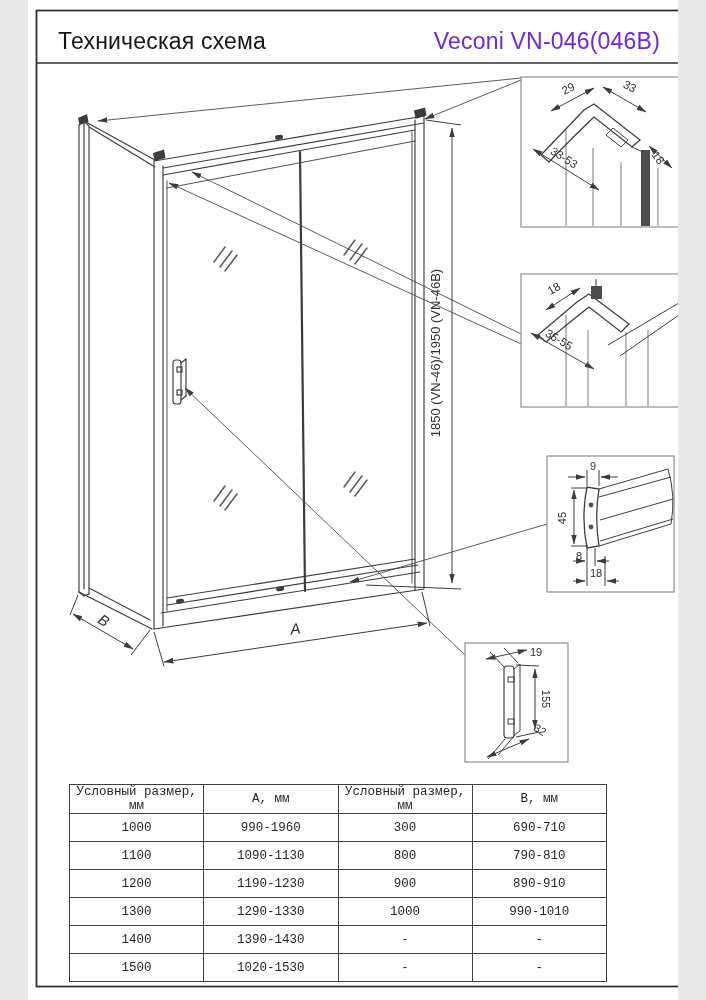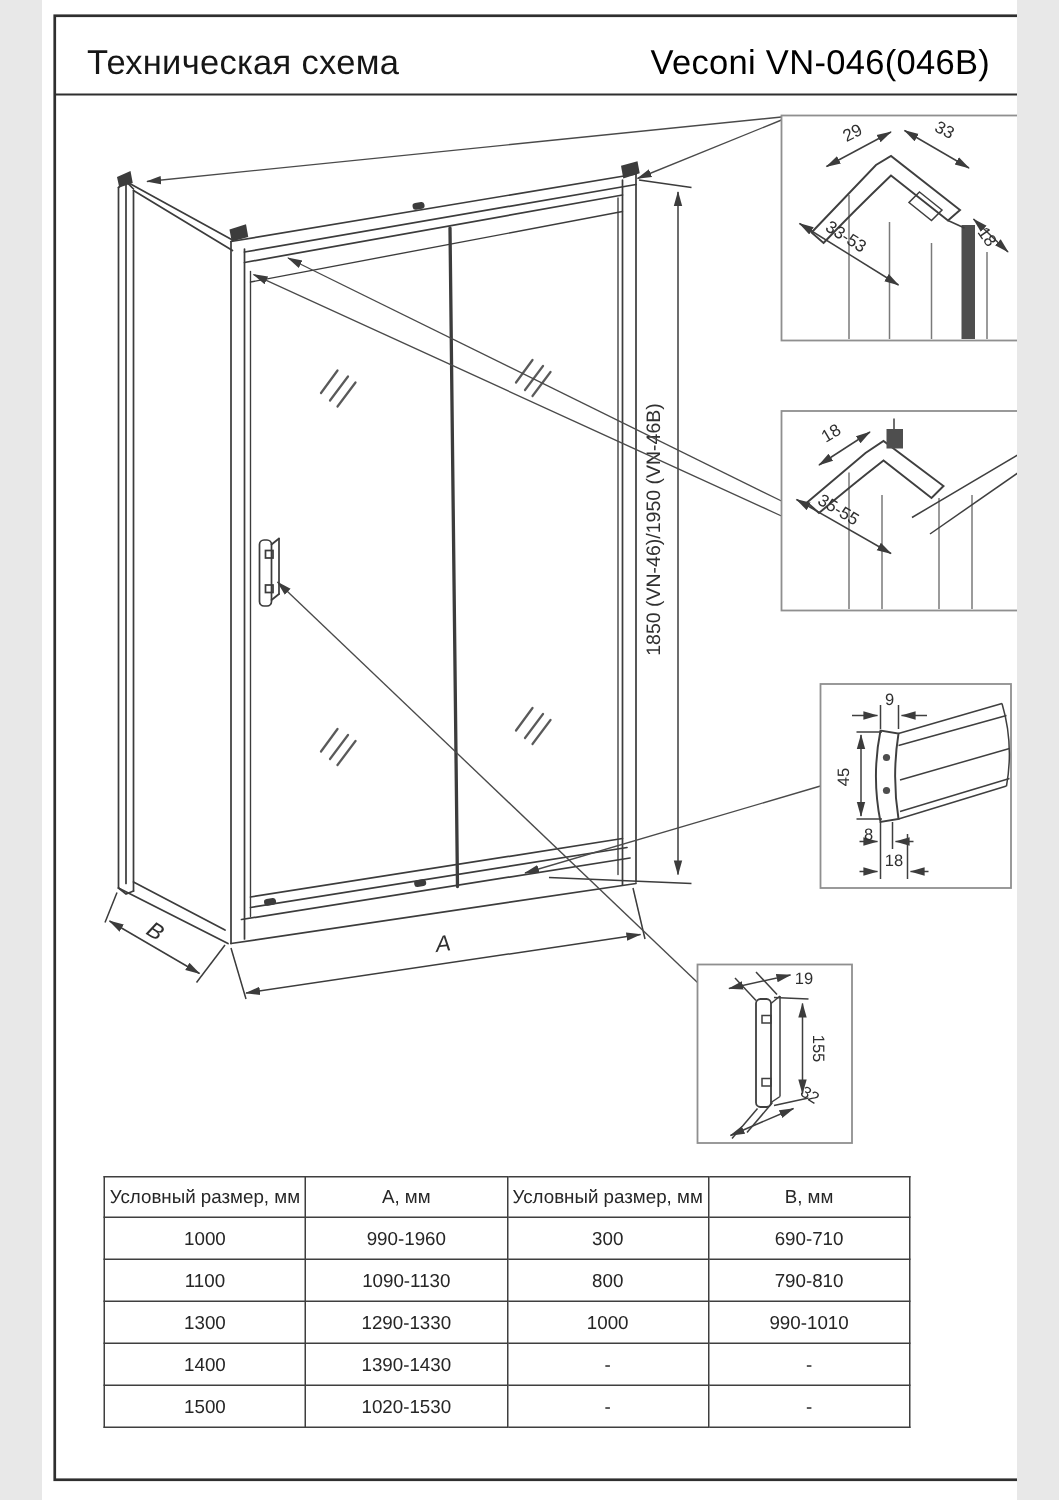--- a/index.html
+++ b/index.html
@@ -6,33 +6,33 @@
   .page{
     position:relative;width:650px;height:1000px;background:#ffffff;
     font-family:"Liberation Sans","DejaVu Sans",sans-serif;
     overflow:hidden;margin:0 auto;
   }
   .hdr-left{
     position:absolute;left:30px;top:28px;font-size:23px;color:#161616;
     letter-spacing:.2px;white-space:nowrap;
   }
   .hdr-right{
-    position:absolute;right:18px;top:28px;font-size:23px;color:#000000;
+    position:absolute;right:18px;top:28px;font-size:23px;color:#6d28d9;
     letter-spacing:.2px;white-space:nowrap;
   }
   svg.draw{position:absolute;left:0;top:0;}
   svg text{fill:#303030;font-family:"Liberation Sans","DejaVu Sans",sans-serif;}
   .dimnum{font-size:11.5px;}
   .dimnum-sm{font-size:11px;}
   .axis-label{font-size:15px;font-style:italic;}
   .height-label{font-size:13px;}
   table.sizes{
     position:absolute;left:41px;top:784px;width:538px;
     border-collapse:collapse;table-layout:fixed;
-    font-size:12.5px;color:#262626;
+    font-size:12.5px;color:#262626;font-family:Liberation Mono, monospace;
   }
   table.sizes th,table.sizes td{
     border:1.4px solid #3f3f3f;text-align:center;vertical-align:middle;
     font-weight:normal;padding:0;
   }
   table.sizes th{height:26px;}
   table.sizes td{height:27px;}
 </style>
 </head>
 <body>
@@ -285,20 +285,26 @@
         <td>300</td>
         <td>690-710</td>
       </tr>
       <tr>
         <td>1100</td>
         <td>1090-1130</td>
         <td>800</td>
         <td>790-810</td>
       </tr>
       <tr>
+        <td>1200</td>
+        <td>1190-1230</td>
+        <td>900</td>
+        <td>890-910</td>
+      </tr>
+      <tr>
         <td>1300</td>
         <td>1290-1330</td>
         <td>1000</td>
         <td>990-1010</td>
       </tr>
       <tr>
         <td>1400</td>
         <td>1390-1430</td>
         <td>-</td>
         <td>-</td>

